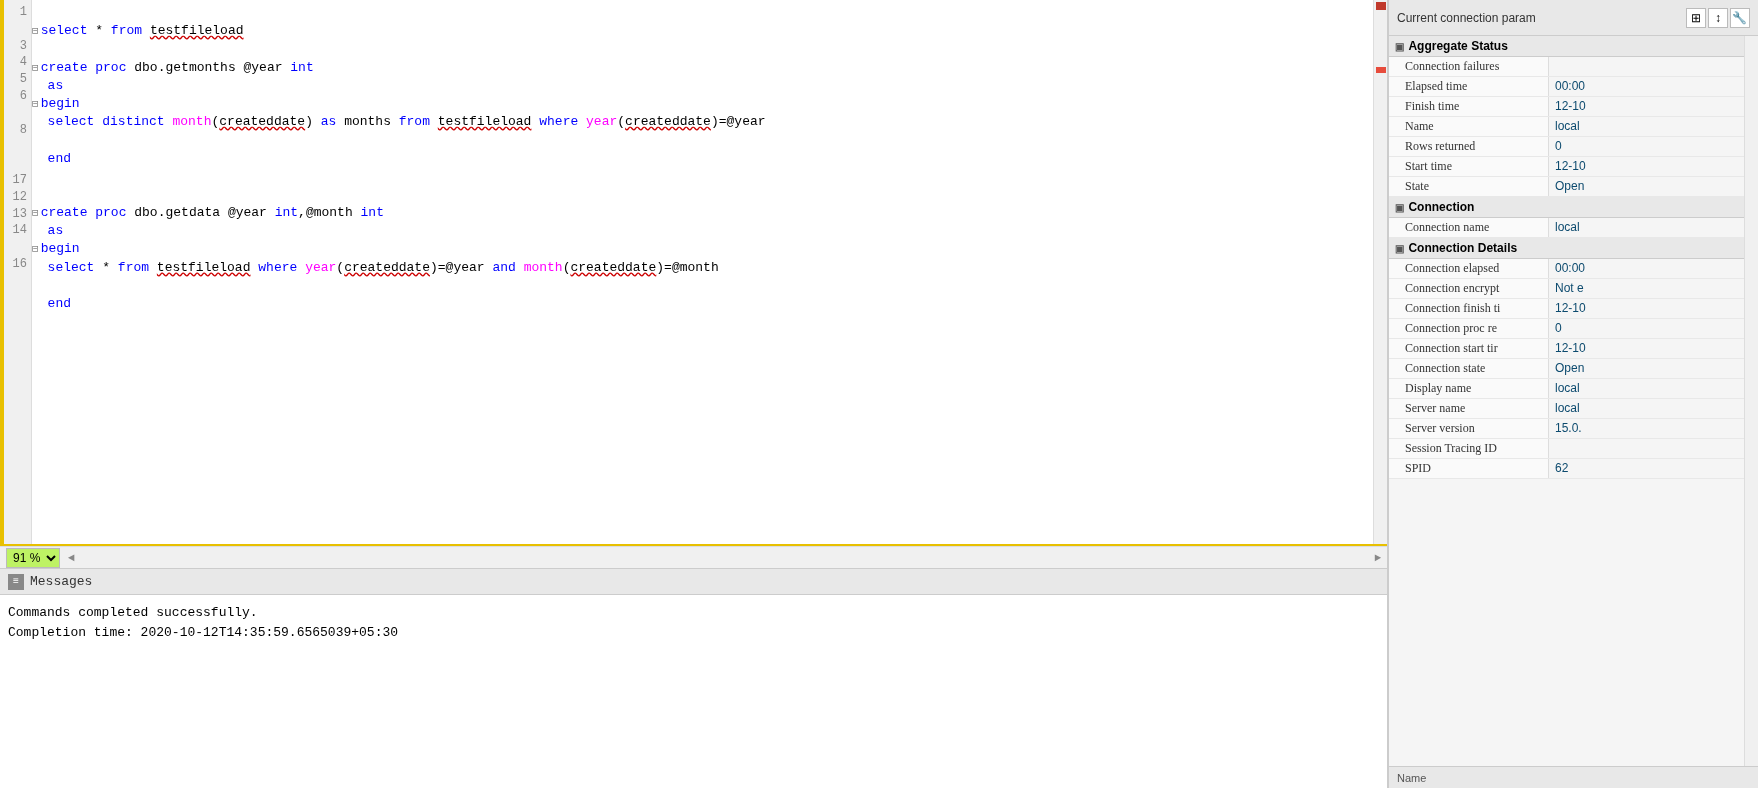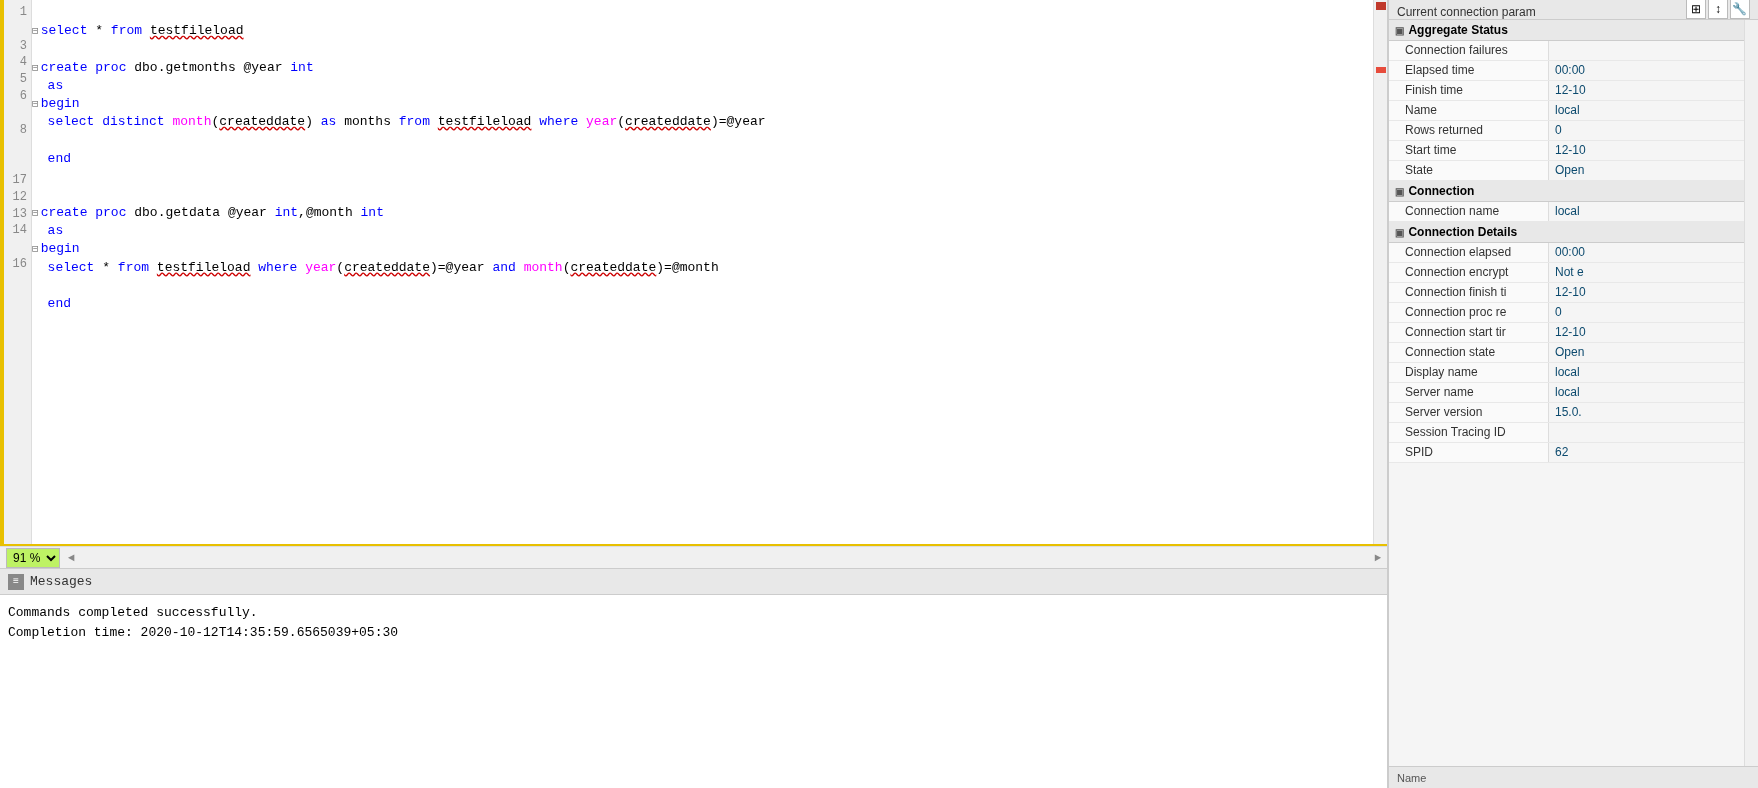--- a/index.html
+++ b/index.html
@@ -150,25 +150,25 @@
     .right-panel {
       width: 370px;
       background: #f5f5f5;
       display: flex;
       flex-direction: column;
       border-left: 1px solid #ccc;
       overflow: hidden;
     }
 
     .right-panel-header {
-      height: 20px;
+      height: 36px;
       background: #e8e8e8;
       border-bottom: 1px solid #ccc;
       display: flex;
-      align-items: flex-end;
+      align-items: center;
       padding: 0 8px;
       font-size: 12px;
       color: #333;
       justify-content: space-between;
       gap: 47px;
     }
 
     .right-panel-title {
       font-size: 12px;
       font-family: Segoe UI, Arial, sans-serif;
@@ -227,20 +227,21 @@
     .prop-name {
       width: 160px;
       padding: 2px 8px 2px 16px;
       color: #333;
       border-right: 1px solid #ddd;
       background: #fafafa;
       flex-shrink: 0;
       overflow: hidden;
       text-overflow: ellipsis;
       white-space: nowrap;
+      font-family: Liberation Serif, serif;
     }
 
     .prop-value {
       flex: 1;
       padding: 2px 6px;
       color: #0c4a6e;
       overflow: hidden;
       text-overflow: ellipsis;
       white-space: nowrap;
     }

